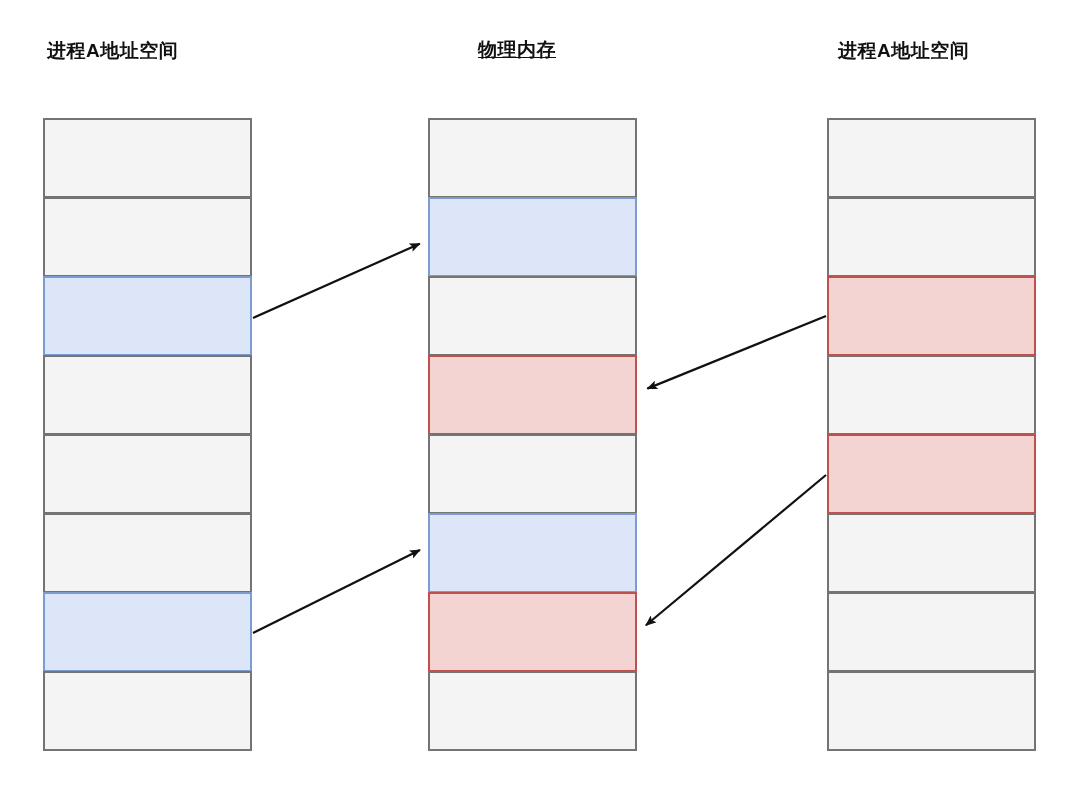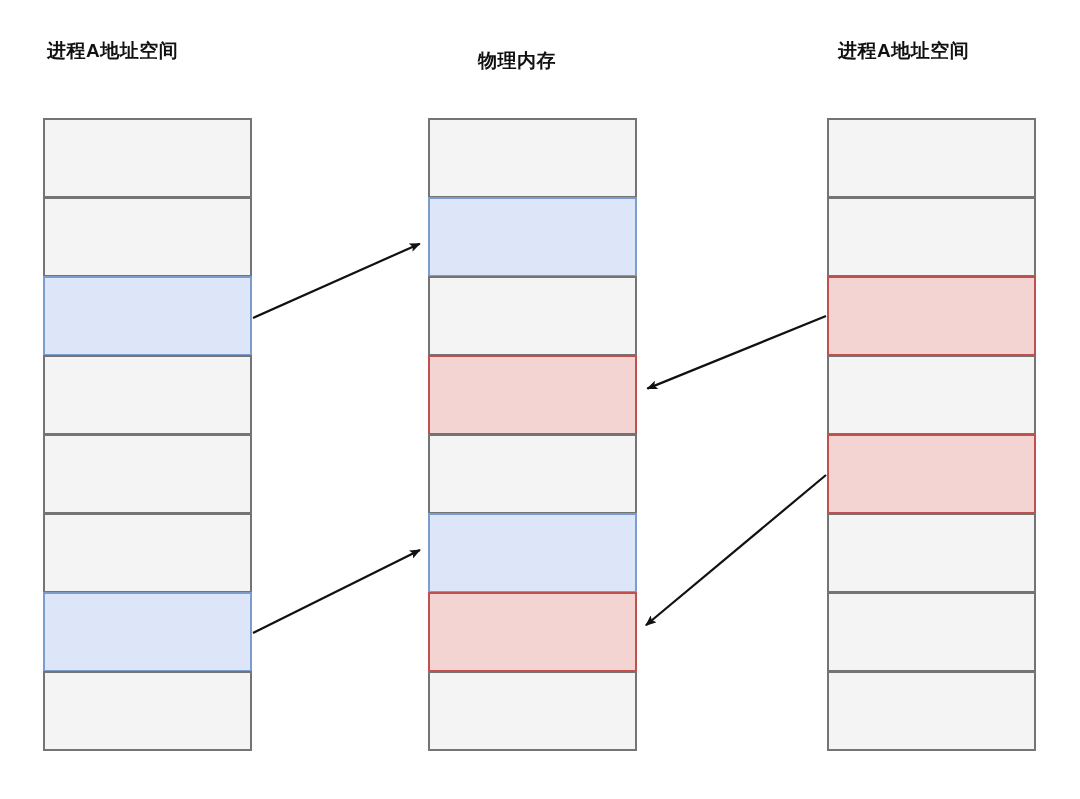--- a/index.html
+++ b/index.html
@@ -53,21 +53,21 @@
     inset: 0;
     pointer-events: none;
   }
 </style>
 </head>
 <body>
 
 <div id="diagram-root">
 
   <div class="col-title" style="left:47px; top:38px;">进程A地址空间</div>
-  <div class="col-title" style="left:478px; top:48px;">物理内存</div>
+  <div class="col-title" style="left:478px; top:37px;text-decoration:underline;">物理内存</div>
   <div class="col-title" style="left:838px; top:38px;">进程A地址空间</div>
 
   <div class="memory-column" id="col-0" style="left: 43px; top: 118px; width: 209px; height: 632px;">
       <div class="mem-cell plain" style="top: 0px; height: 80px;"></div>
       <div class="mem-cell plain" style="top: 79px; height: 80px;"></div>
       <div class="mem-cell blue" style="top: 158px; height: 80px;"></div>
       <div class="mem-cell plain" style="top: 237px; height: 80px;"></div>
       <div class="mem-cell plain" style="top: 316px; height: 80px;"></div>
       <div class="mem-cell plain" style="top: 395px; height: 80px;"></div>
       <div class="mem-cell blue" style="top: 474px; height: 80px;"></div>

